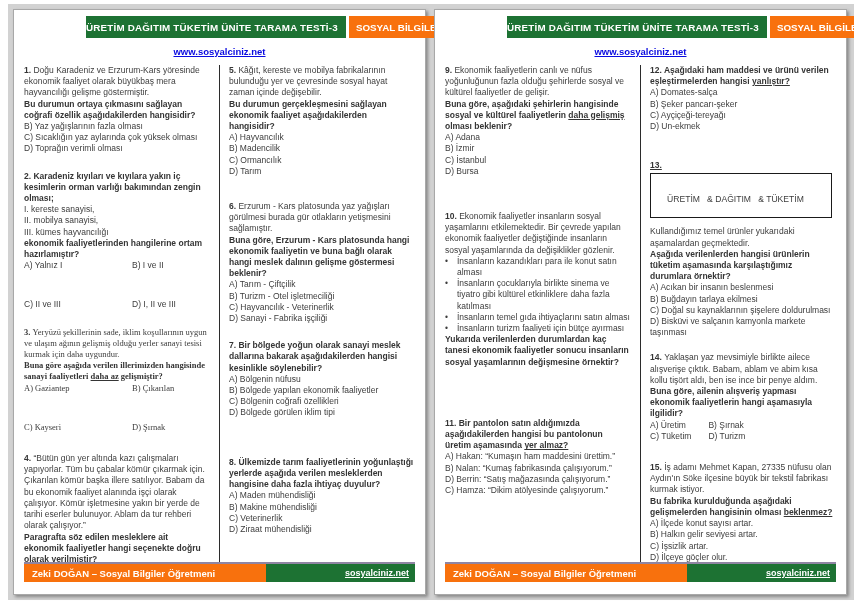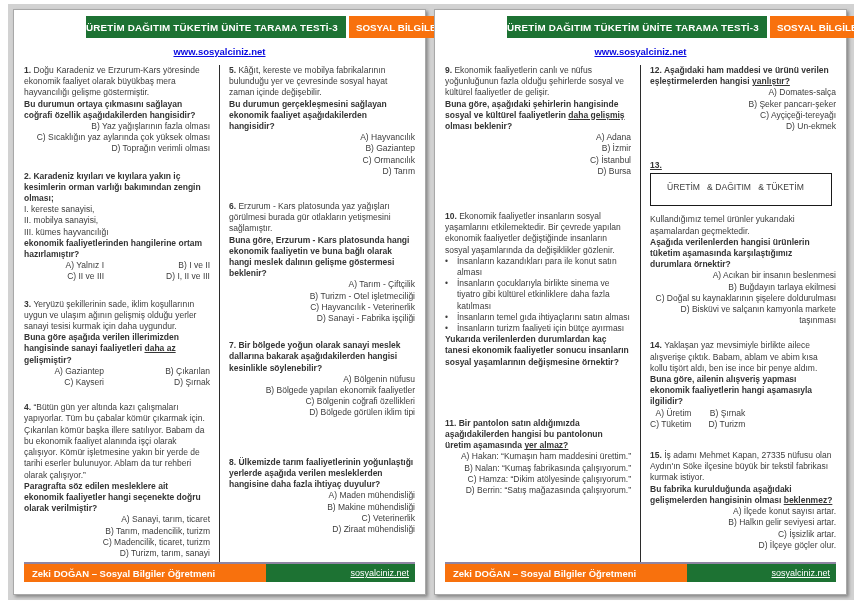--- a/index.html
+++ b/index.html
@@ -36,36 +36,36 @@
   .divider{width:1px;background:#2b2b2b;margin:0 9px;}
   
   .question{margin-bottom:14px;}
   .para{font-size:8.5px;line-height:11.2px;color:#3c3c3c;white-space:pre-wrap;}
   .b{font-weight:bold;color:#353535;}
   .u{text-decoration:underline;}
   .bullet-para{display:flex;}
   .bullet-dot{flex:0 0 12px;width:12px;font-size:8.5px;line-height:11.2px;color:#3c3c3c;}
   .bullet-text{flex:1;}
   .box{
-    border:1.5px solid #1a1a1a;margin:2px 4px 8px 0;padding:8px 4px 13px 16px;
+    border:1.5px solid #1a1a1a;margin:2px 4px 8px 0;padding:20px 4px 13px 16px;
     font-size:8.6px;color:#3c3c3c;white-space:pre-wrap;
   }
-  .opts{font-size:8.5px;line-height:11.2px;color:#3c3c3c;white-space:pre-wrap;text-align:right;}
+  .opts{font-size:8.5px;line-height:11.2px;color:#3c3c3c;white-space:pre-wrap;}
   .opts.list .opt{display:block;}
-  .opts.grid2{display:grid;grid-template-columns:80px auto;}
+  .opts.grid2{display:grid;grid-template-columns:80px auto;gap:28px;}
   .opts.grid2tight{display:grid;grid-template-columns:max-content max-content;column-gap:17px;}
   .opts.grid4{display:grid;grid-template-columns:repeat(4,44px);}
   
   .ftr{margin-top:auto;flex:0 0 18px;display:flex;border-top:2px solid #8f85a3;height:18px;}
   .ftr-orange{
     flex:0 0 62%;background:#f8710d;color:#fff;font-weight:bold;font-size:9.5px;
     display:flex;align-items:center;padding-left:8px;box-sizing:border-box;white-space:nowrap;
   }
   .ftr-green{flex:1;background:#1d7233;display:flex;align-items:center;justify-content:flex-end;padding-right:6px;}
-  .ftr-site{color:#fff;font-weight:normal;font-size:9px;text-decoration:underline;cursor:pointer;}
+  .ftr-site{color:#fff;font-weight:bold;font-size:9px;text-decoration:underline;cursor:pointer;}
 </style>
 </head>
 <body>
 
 <div class="desk">
 
   <div class="page">
     <div class="hdr-row">
       <div class="hdr-green">ÜRETİM DAĞITIM TÜKETİM ÜNİTE TARAMA TESTİ-3</div>
       <div class="hdr-orange">SOSYAL BİLGİLER 5</div>
@@ -81,37 +81,37 @@
             <div class="opts list"><span class="opt">B) Yaz yağışlarının fazla olması</span><span class="opt">C) Sıcaklığın yaz aylarında çok yüksek olması</span><span class="opt">D) Toprağın verimli olması</span></div>
           </div>
           <div class="question" style="margin-bottom: 16px;">
             <div class="para"><span class="b">2. </span><span class="b ">Karadeniz kıyıları ve kıyılara yakın iç kesimlerin orman varlığı bakımından zengin olması;</span></div>
             <div class="para"><span>I. kereste sanayisi,</span></div>
             <div class="para"><span>II. mobilya sanayisi,</span></div>
             <div class="para"><span>III. kümes hayvancılığı</span></div>
             <div class="para"><span class="b ">ekonomik faaliyetlerinden hangilerine ortam hazırlamıştır?</span></div>
             <div class="opts grid2"><span class="opt">A) Yalnız I</span><span class="opt">B) I ve II</span><span class="opt">C) II ve III</span><span class="opt">D) I, II ve III</span></div>
           </div>
-          <div class="question" style="margin-bottom: 14px;">
+          <div class="question" style="margin-bottom: 20px; font-family: Liberation Serif, serif;">
             <div class="para"><span class="b">3. </span><span>Yeryüzü şekillerinin sade, iklim koşullarının uygun ve ulaşım ağının gelişmiş olduğu yerler sanayi tesisi kurmak için daha uygundur.</span></div>
             <div class="para"><span class="b ">Buna göre aşağıda verilen illerimizden hangisinde sanayi faaliyetleri </span><span class="b u">daha az</span><span class="b "> gelişmiştir?</span></div>
             <div class="opts grid2"><span class="opt">A) Gaziantep</span><span class="opt">B) Çıkarılan</span><span class="opt">C) Kayseri</span><span class="opt">D) Şırnak</span></div>
           </div>
           <div class="question">
             <div class="para"><span class="b">4. </span><span>“Bütün gün yer altında kazı çalışmaları yapıyorlar. Tüm bu çabalar kömür çıkarmak için. Çıkarılan kömür başka illere satılıyor. Babam da bu ekonomik faaliyet alanında işçi olarak çalışıyor. Kömür işletmesine yakın bir yerde de tarihi eserler bulunuyor. Ablam da tur rehberi olarak çalışıyor.”</span></div>
             <div class="para"><span class="b ">Paragrafta söz edilen mesleklere ait ekonomik faaliyetler hangi seçenekte doğru olarak verilmiştir?</span></div>
             <div class="opts list"><span class="opt">A) Sanayi, tarım, ticaret</span><span class="opt">B) Tarım, madencilik, turizm</span><span class="opt">C) Madencilik, ticaret, turizm</span><span class="opt">D) Turizm, tarım, sanayi</span></div>
           </div>
         </div>
       <div class="divider"></div>
       <div class="col">
           <div class="question" style="margin-bottom: 24px;">
             <div class="para"><span class="b">5. </span><span>Kâğıt, kereste ve mobilya fabrikalarının bulunduğu yer ve çevresinde sosyal hayat zaman içinde değişebilir.</span></div>
             <div class="para"><span class="b ">Bu durumun gerçekleşmesini sağlayan ekonomik faaliyet aşağıdakilerden hangisidir?</span></div>
-            <div class="opts list"><span class="opt">A) Hayvancılık</span><span class="opt">B) Gaziantep</span><span class="opt">C) Ormancılık</span><span class="opt">D) Tarım</span></div>
+            <div class="opts list"><span class="opt">A) Hayvancılık</span><span class="opt">B) Madencilik</span><span class="opt">C) Ormancılık</span><span class="opt">D) Tarım</span></div>
           </div>
           <div class="question" style="margin-bottom: 16px;">
             <div class="para"><span class="b">6. </span><span>Erzurum - Kars platosunda yaz yağışları görülmesi burada gür otlakların yetişmesini sağlamıştır.</span></div>
             <div class="para"><span class="b ">Buna göre, Erzurum - Kars platosunda hangi ekonomik faaliyetin ve buna bağlı olarak hangi meslek dalının gelişme göstermesi beklenir?</span></div>
             <div class="opts list"><span class="opt">A) Tarım - Çiftçilik</span><span class="opt">B) Turizm - Otel işletmeciliği</span><span class="opt">C) Hayvancılık - Veterinerlik</span><span class="opt">D) Sanayi - Fabrika işçiliği</span></div>
           </div>
           <div class="question" style="margin-bottom: 38px;">
             <div class="para"><span class="b">7. </span><span class="b ">Bir bölgede yoğun olarak sanayi meslek dallarına bakarak aşağıdakilerden hangisi kesinlikle söylenebilir?</span></div>
             <div class="opts list"><span class="opt">A) Bölgenin nüfusu</span><span class="opt">B) Bölgede yapılan ekonomik faaliyetler</span><span class="opt">C) Bölgenin coğrafi özellikleri</span><span class="opt">D) Bölgede görülen iklim tipi</span></div>
           </div>
@@ -147,21 +147,21 @@
           <div class="question" style="margin-bottom: 50px;">
             <div class="para"><span class="b">10. </span><span>Ekonomik faaliyetler insanların sosyal yaşamlarını etkilemektedir. Bir çevrede yapılan ekonomik faaliyetler değiştiğinde insanların sosyal yaşamlarında da değişiklikler gözlenir.</span></div>
             <div class="para bullet-para"><span class="bullet-dot">•</span><span class="bullet-text"><span>İnsanların kazandıkları para ile konut satın alması</span></span></div>
             <div class="para bullet-para"><span class="bullet-dot">•</span><span class="bullet-text"><span>İnsanların çocuklarıyla birlikte sinema ve tiyatro gibi kültürel etkinliklere daha fazla katılması</span></span></div>
             <div class="para bullet-para"><span class="bullet-dot">•</span><span class="bullet-text"><span>İnsanların temel gıda ihtiyaçlarını satın alması</span></span></div>
             <div class="para bullet-para"><span class="bullet-dot">•</span><span class="bullet-text"><span>İnsanların turizm faaliyeti için bütçe ayırması</span></span></div>
             <div class="para"><span class="b ">Yukarıda verilenlerden durumlardan kaç tanesi ekonomik faaliyetler sonucu insanların sosyal yaşamlarının değişmesine örnektir?</span></div>
           </div>
           <div class="question">
             <div class="para"><span class="b">11. </span><span class="b ">Bir pantolon satın aldığımızda aşağıdakilerden hangisi bu pantolonun üretim aşamasında </span><span class="b u">yer almaz?</span></div>
-            <div class="opts list"><span class="opt">A) Hakan: “Kumaşın ham maddesini ürettim.”</span><span class="opt">B) Nalan: “Kumaş fabrikasında çalışıyorum.”</span><span class="opt">C) Hamza: “Dikim atölyesinde çalışıyorum.”</span><span class="opt">D) Berrin: “Satış mağazasında çalışıyorum.”</span></div>
+            <div class="opts list"><span class="opt">A) Hakan: “Kumaşın ham maddesini ürettim.”</span><span class="opt">B) Nalan: “Kumaş fabrikasında çalışıyorum.”</span><span class="opt">D) Berrin: “Satış mağazasında çalışıyorum.”</span><span class="opt">C) Hamza: “Dikim atölyesinde çalışıyorum.”</span></div>
           </div>
         </div>
       <div class="divider"></div>
       <div class="col">
           <div class="question" style="margin-bottom: 28px;">
             <div class="para"><span class="b">12. </span><span class="b ">Aşağıdaki ham maddesi ve ürünü verilen eşleştirmelerden hangisi </span><span class="b u">yanlıştır?</span></div>
             <div class="opts list"><span class="opt">A) Domates-salça</span><span class="opt">B) Şeker pancarı-şeker</span><span class="opt">C) Ayçiçeği-tereyağı</span><span class="opt">D) Un-ekmek</span></div>
           </div>
           <div class="question" style="margin-bottom: 14px;">
             <div class="para"><span class="b u">13.</span></div>

